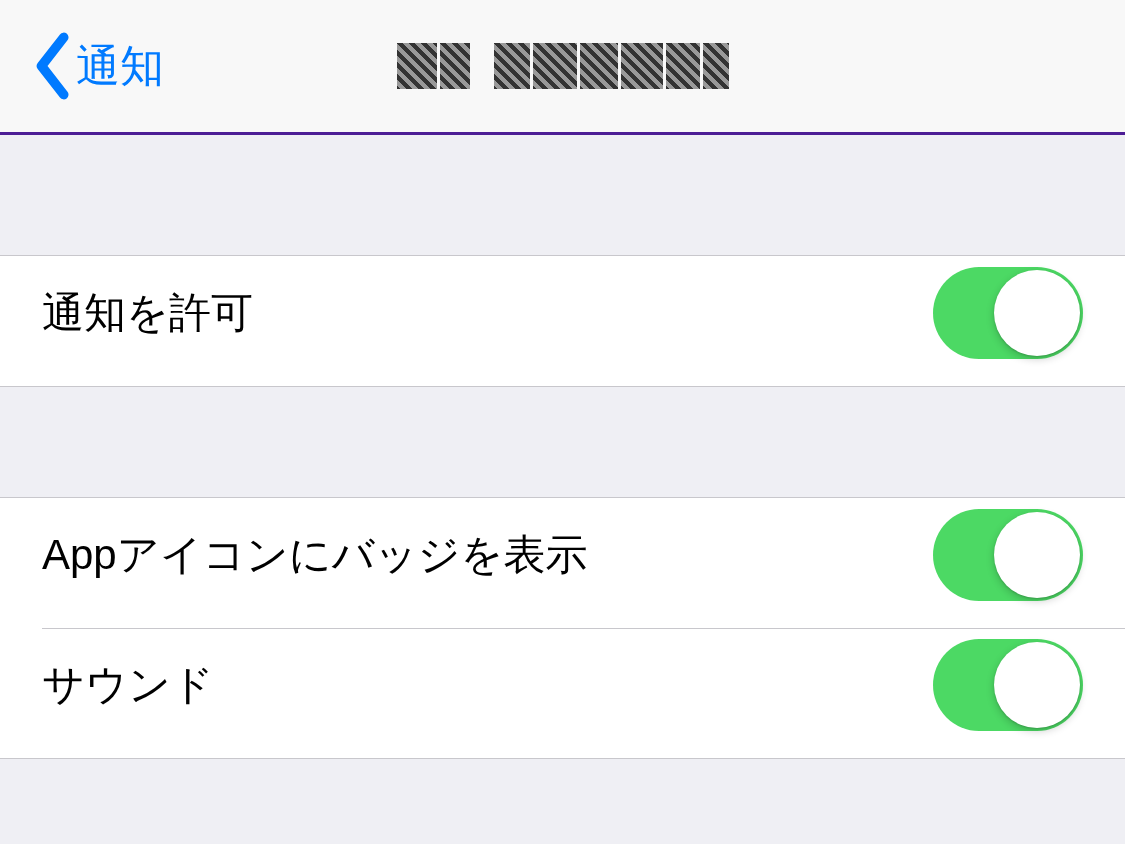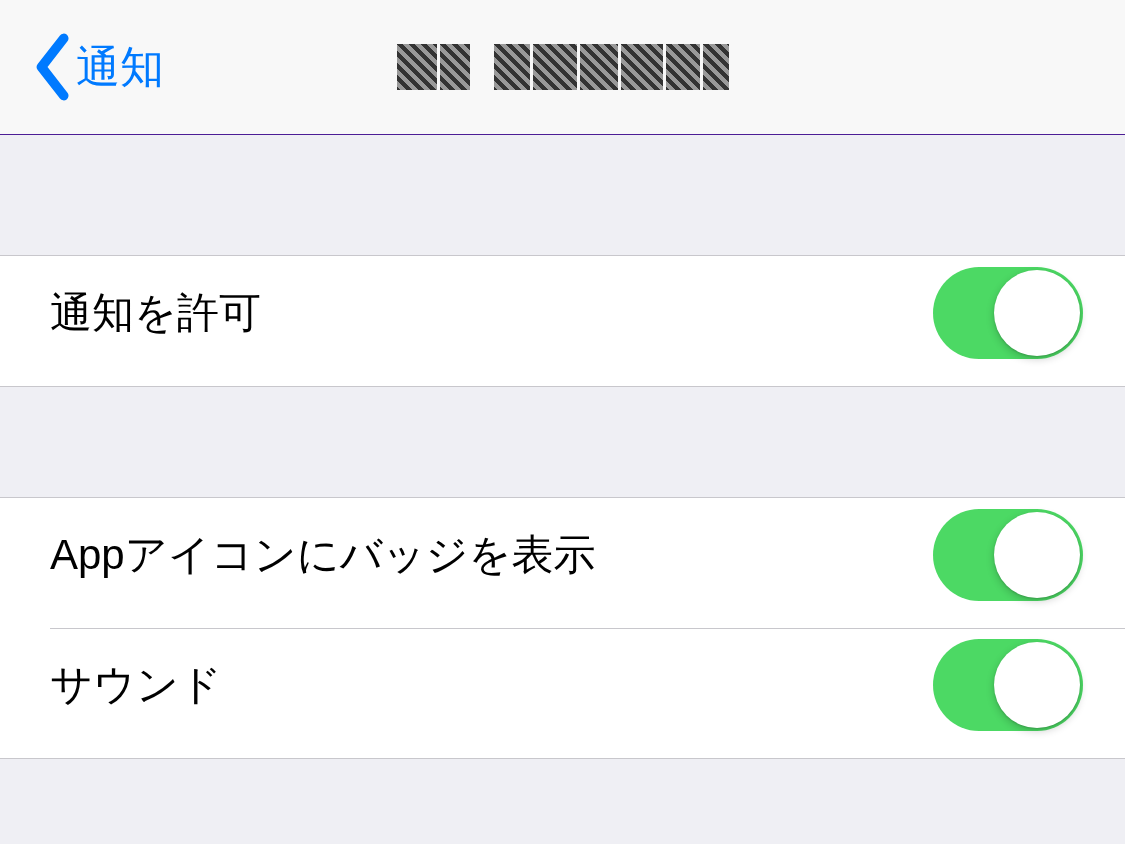--- a/index.html
+++ b/index.html
@@ -12,21 +12,21 @@
       font-family: -apple-system, BlinkMacSystemFont, "Hiragino Sans", "Hiragino Kaku Gothic ProN", sans-serif;
       background-color: #efeff4;
       width: 1125px;
       height: 844px;
       overflow: hidden;
     }
 
     .navbar {
       height: 135px;
       background-color: #f8f8f8;
-      border-bottom: 1px solid #4c1d95;
+      border-bottom: 3px solid #4c1d95;
       display: flex;
       align-items: center;
       position: relative;
       padding: 0 30px;
     }
 
     .back-button {
       display: flex;
       align-items: center;
       color: #007aff;
@@ -79,21 +79,20 @@
       border-bottom: 1px solid #c8c7cc;
     }
 
     .settings-row {
       display: flex;
       align-items: center;
       justify-content: space-between;
       padding: 0 42px 16px 42px;
       height: 130px;
       background-color: #ffffff;
-      margin-left: 8px;
     }
 
     .settings-row + .settings-row {
       position: relative;
     }
 
     .settings-row + .settings-row::before {
       content: "";
       position: absolute;
       top: 0;

